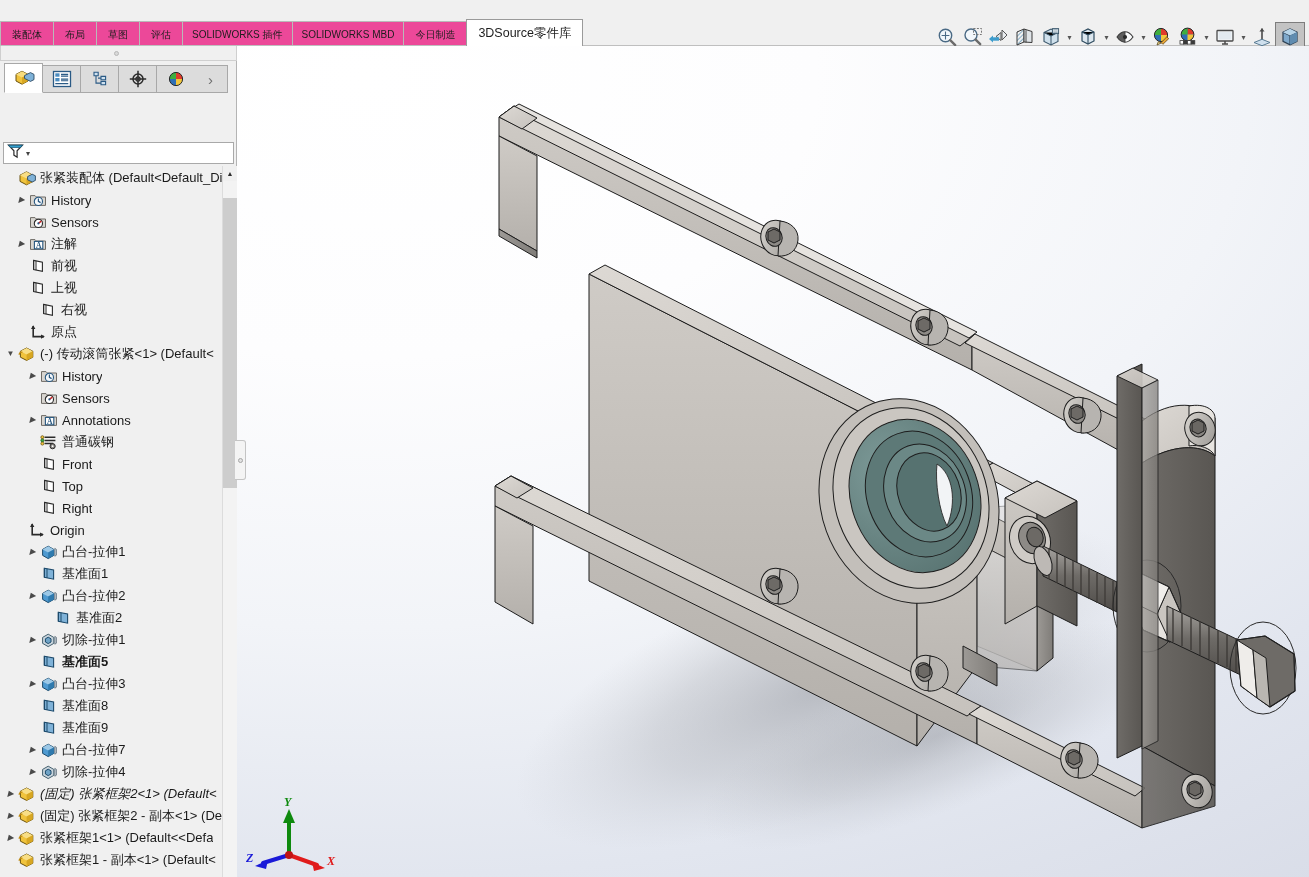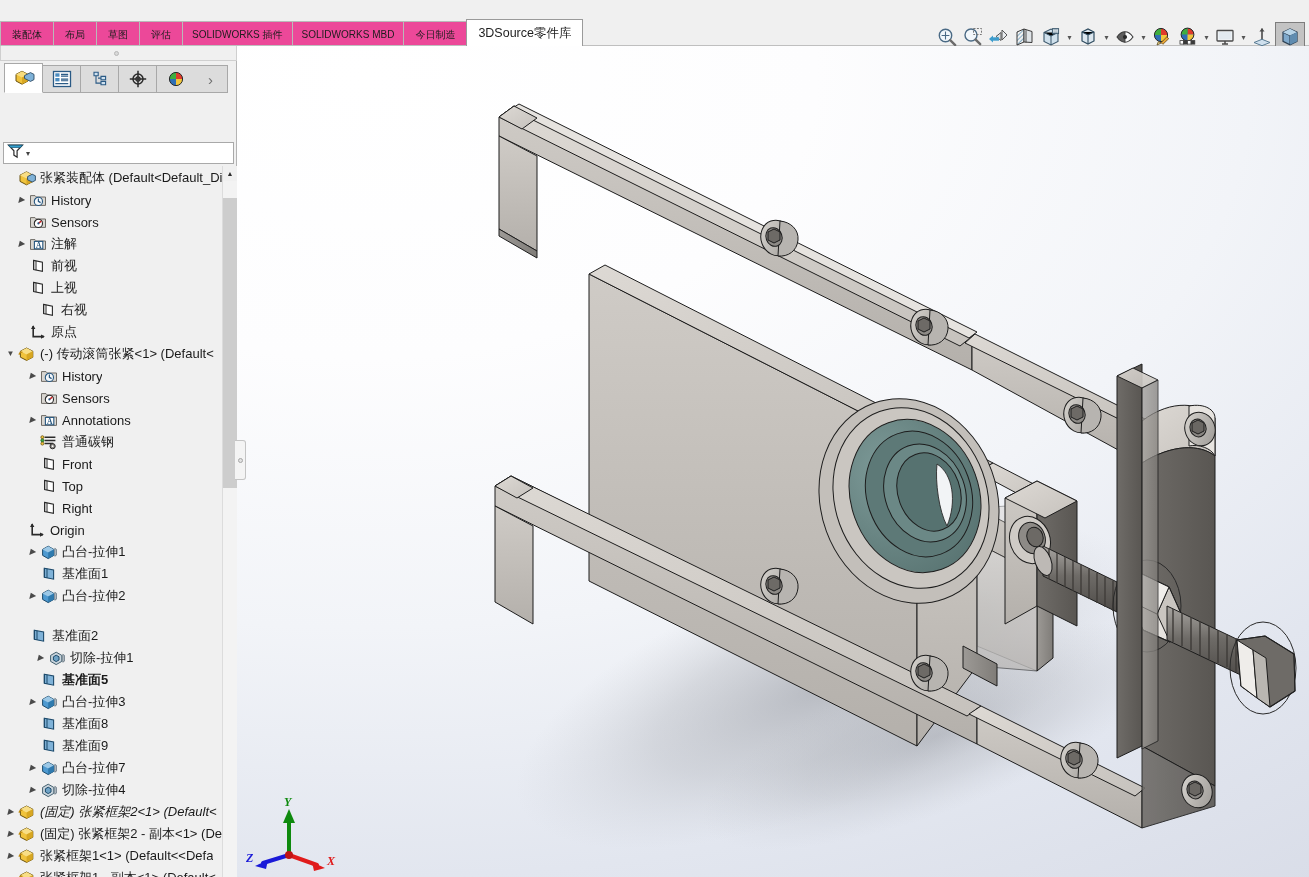--- a/index.html
+++ b/index.html
@@ -720,34 +720,34 @@
             <span class="nicon">
               <svg width="18" height="18" viewBox="0 0 18 18">
                 <path d="M2.6 6.4 L8.2 3.2 L13.8 6.4 L13.8 12.4 L8.2 15.6 L2.6 12.4 Z" fill="#4e9ad1" stroke="#1d4a6b" stroke-width="1"></path>
                 <path d="M2.6 6.4 L8.2 9.6 L13.8 6.4 L8.2 3.2 Z" fill="#9cc8e6"></path>
                 <path d="M8.2 9.6 L8.2 15.6 L13.8 12.4 L13.8 6.4 Z" fill="#2f7aae"></path>
                 <path d="M14.8 5.4 L16.4 6.4 L16.4 12.2 L14.8 13.2 Z" fill="#cfd9e0" stroke="#5a6a76" stroke-width="0.8"></path>
               </svg>
             </span>
             <span class="nlabel">凸台-拉伸2</span>
           </div>
-          <div class="node" style="padding-left: 16px; margin-top: 18px;">
+          <div class="node" style="padding-left: 40px;">
             <span class="expander none">
               <i class="arrow-r"></i>
             </span>
             <span class="nicon">
               <svg width="18" height="18" viewBox="0 0 18 18">
                 <path d="M4.4 3.2 L13.6 5.0 L13.6 14.2 L4.4 12.4 Z" fill="#7fb2d8" stroke="#1d4a6b" stroke-width="1.1"></path>
                 <path d="M7.0 3.7 L7.0 12.9" fill="none" stroke="#1d4a6b" stroke-width="1"></path>
                 <path d="M4.4 3.2 L4.4 12.4" fill="none" stroke="#1d4a6b" stroke-width="1.3"></path>
               </svg>
             </span>
             <span class="nlabel">基准面2</span>
           </div>
-          <div class="node" style="padding-left: 34px;">
+          <div class="node" style="padding-left: 26px;">
             <span class="expander">
               <i class="arrow-r"></i>
             </span>
             <span class="nicon">
               <svg width="18" height="18" viewBox="0 0 18 18">
                 <path d="M2.6 6.4 L8.2 3.2 L13.8 6.4 L13.8 12.4 L8.2 15.6 L2.6 12.4 Z" fill="#c9d4dc" stroke="#44606f" stroke-width="1"></path>
                 <path d="M5.4 7.8 L8.2 6.2 L11.0 7.8 L11.0 11.0 L8.2 12.6 L5.4 11.0 Z" fill="#6fa3c6" stroke="#1d4a6b" stroke-width="1"></path>
                 <path d="M14.8 5.4 L16.4 6.4 L16.4 12.2 L14.8 13.2 Z" fill="#cfd9e0" stroke="#5a6a76" stroke-width="0.8"></path>
               </svg>
             </span>

